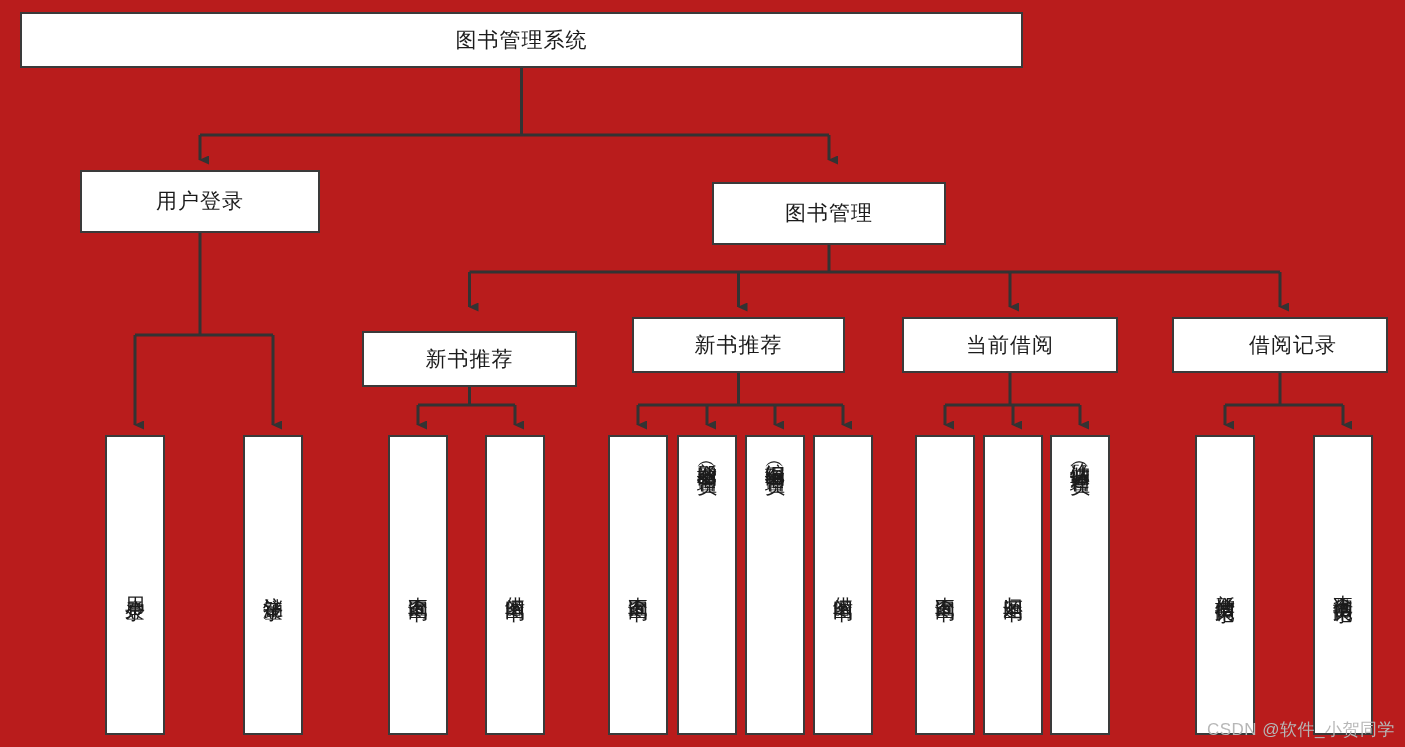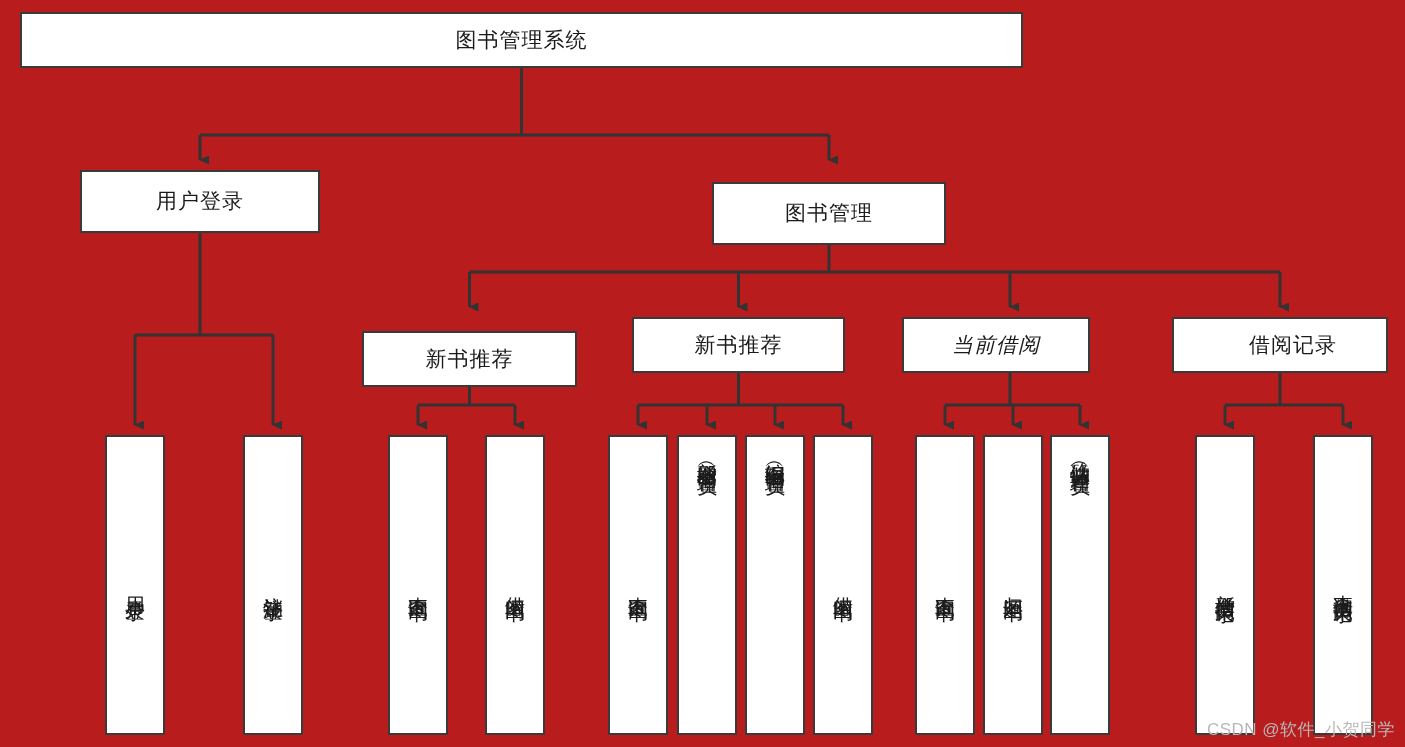--- a/index.html
+++ b/index.html
@@ -128,21 +128,21 @@
       </div>
       <div class="node horiz" style="left: 712px; top: 182px; width: 234px; height: 63px;">
         <span class="node-label">图书管理</span>
       </div>
       <div class="node horiz" style="left: 362px; top: 331px; width: 215px; height: 56px;">
         <span class="node-label">新书推荐</span>
       </div>
       <div class="node horiz" style="left: 632px; top: 317px; width: 213px; height: 56px;">
         <span class="node-label">新书推荐</span>
       </div>
-      <div class="node horiz" style="left: 902px; top: 317px; width: 188px; height: 56px; font-style: italic;">
+      <div class="node horiz" style="left: 902px; top: 317px; width: 216px; height: 56px;">
         <span class="node-label">当前借阅</span>
       </div>
       <div class="node horiz" style="left: 1172px; top: 317px; width: 216px; height: 56px; padding-left: 26px;">
         <span class="node-label">借阅记录</span>
       </div>
       <div class="node vert centered" style="left: 105px; top: 435px; width: 60px; height: 300px;">
         <span class="node-label">用户登录</span>
       </div>
       <div class="node vert centered" style="left: 243px; top: 435px; width: 60px; height: 300px;">
         <span class="node-label">注销登录</span>

